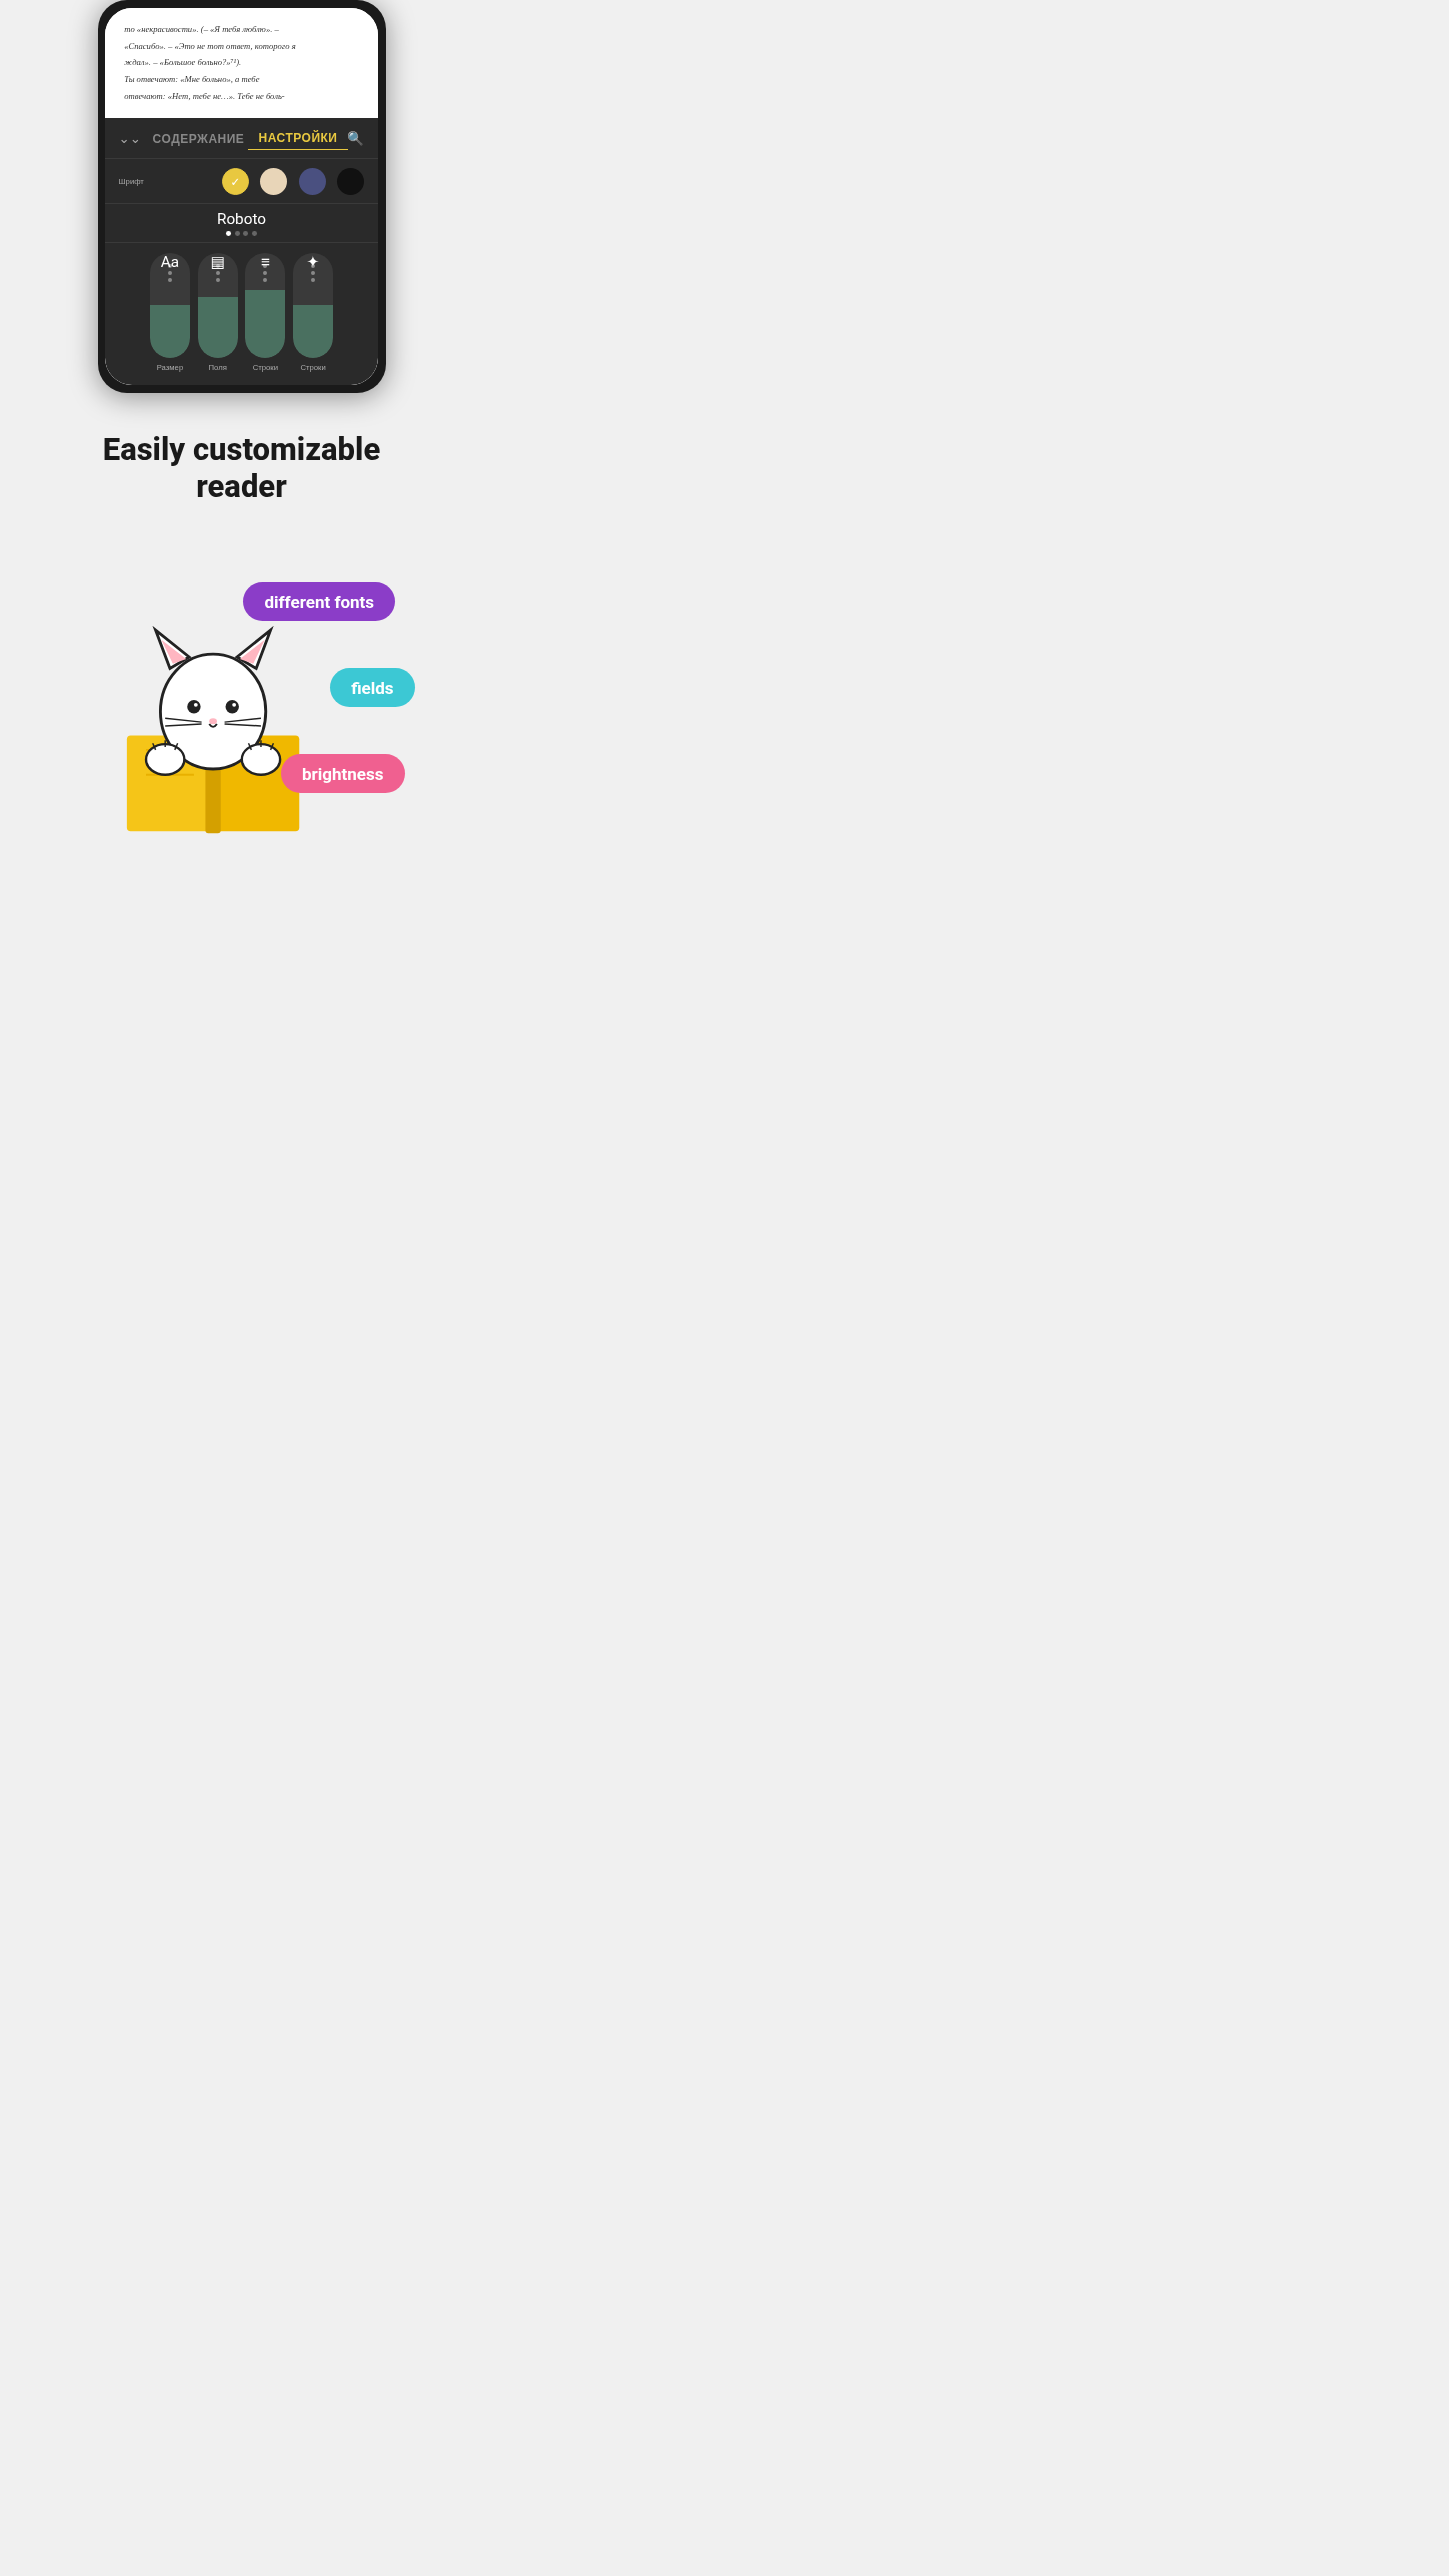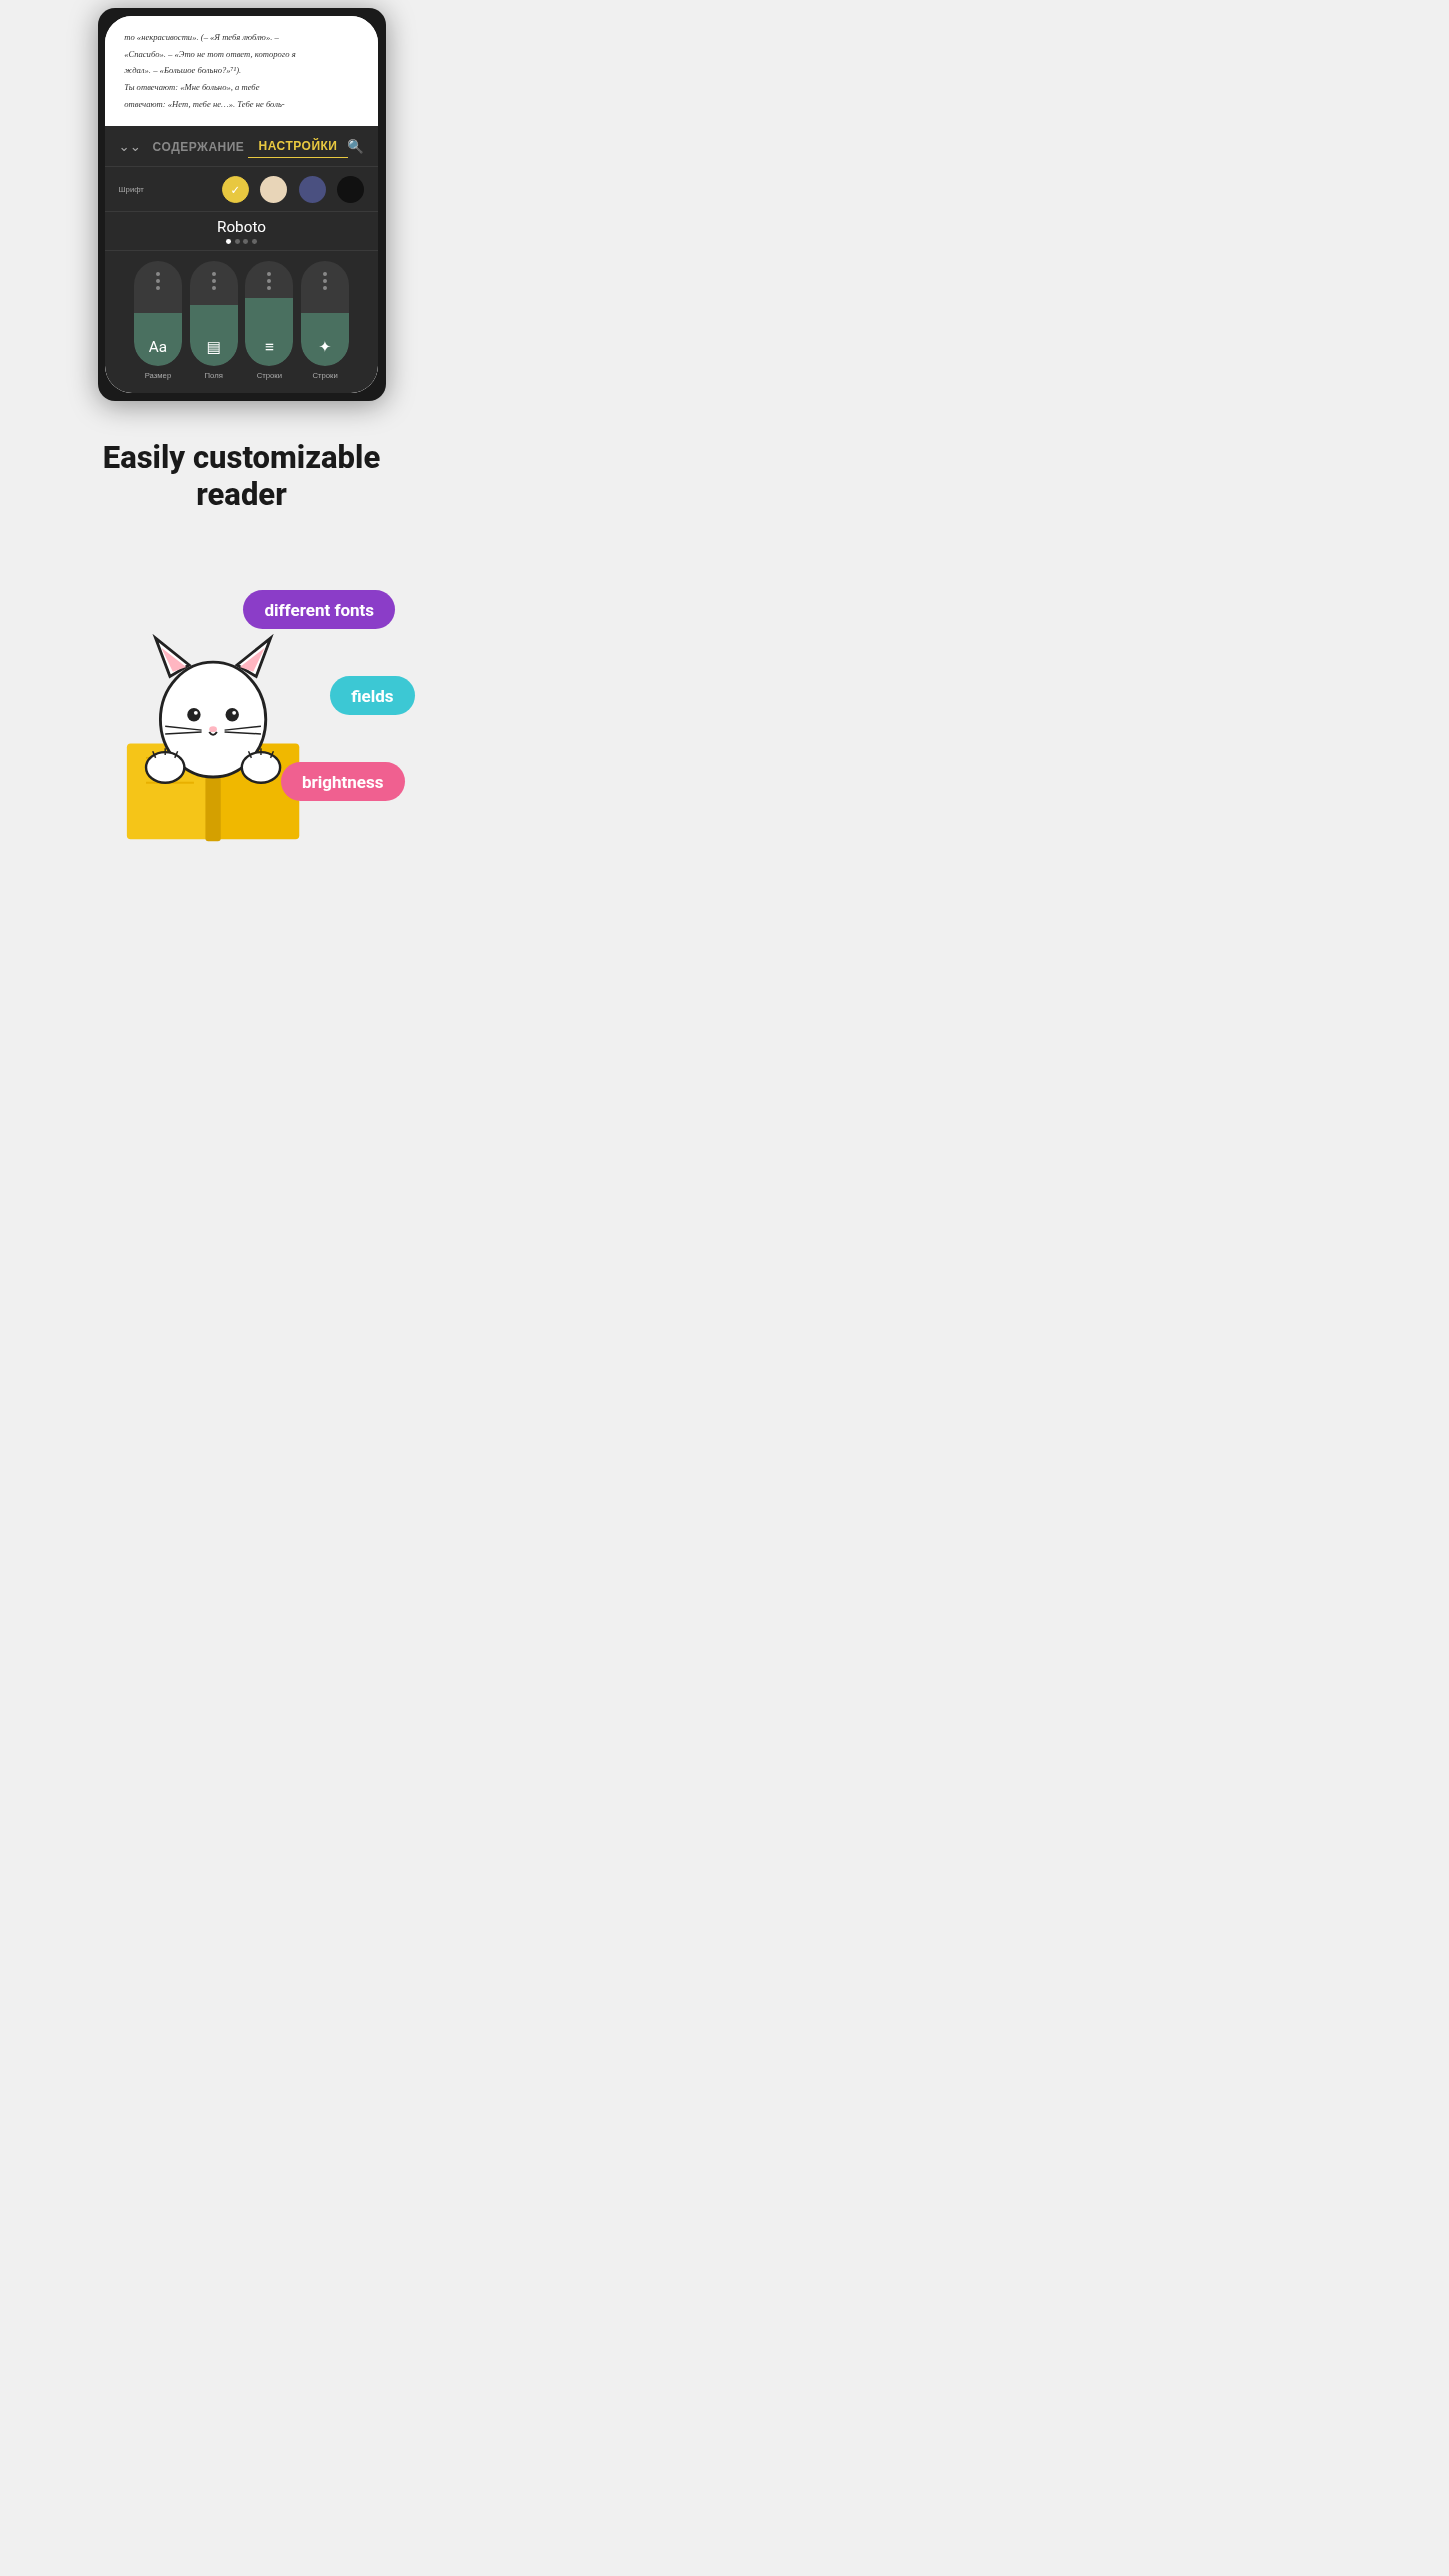--- a/index.html
+++ b/index.html
@@ -17,25 +17,24 @@
 
     
     .phone-mockup {
       width: 288px;
       margin-top: 0;
       position: relative;
     }
 
     .phone-frame {
       background: #1a1a1a;
-      border-radius: 17px;
+      border-radius: 29px;
       padding: 7.7px;
       box-shadow: 0 3.8px 29px rgba(0,0,0,0.4);
       position: relative;
-      margin-top: 8px;
     }
 
     .phone-screen {
       background: #fff;
       border-radius: 27px;
       overflow: hidden;
     }
 
     
     .book-text {
@@ -180,28 +179,27 @@
     }
 
     .control-item {
       display: flex;
       flex-direction: column;
       align-items: center;
       gap: 4.8px;
     }
 
     .control-pill {
-      width: 48px;
+      width: 40px;
       height: 105px;
       border-radius: 27px;
       background: #3a3a3a;
       display: flex;
       flex-direction: column;
       align-items: center;
-      justify-content: flex-end;
       padding-bottom: 9.6px;
       position: relative;
       overflow: hidden;
     }
 
     .control-pill.filled-1 .fill {
       position: absolute;
       bottom: 0; left: 0; right: 0;
       height: 50%;
       background: #4a7060;

